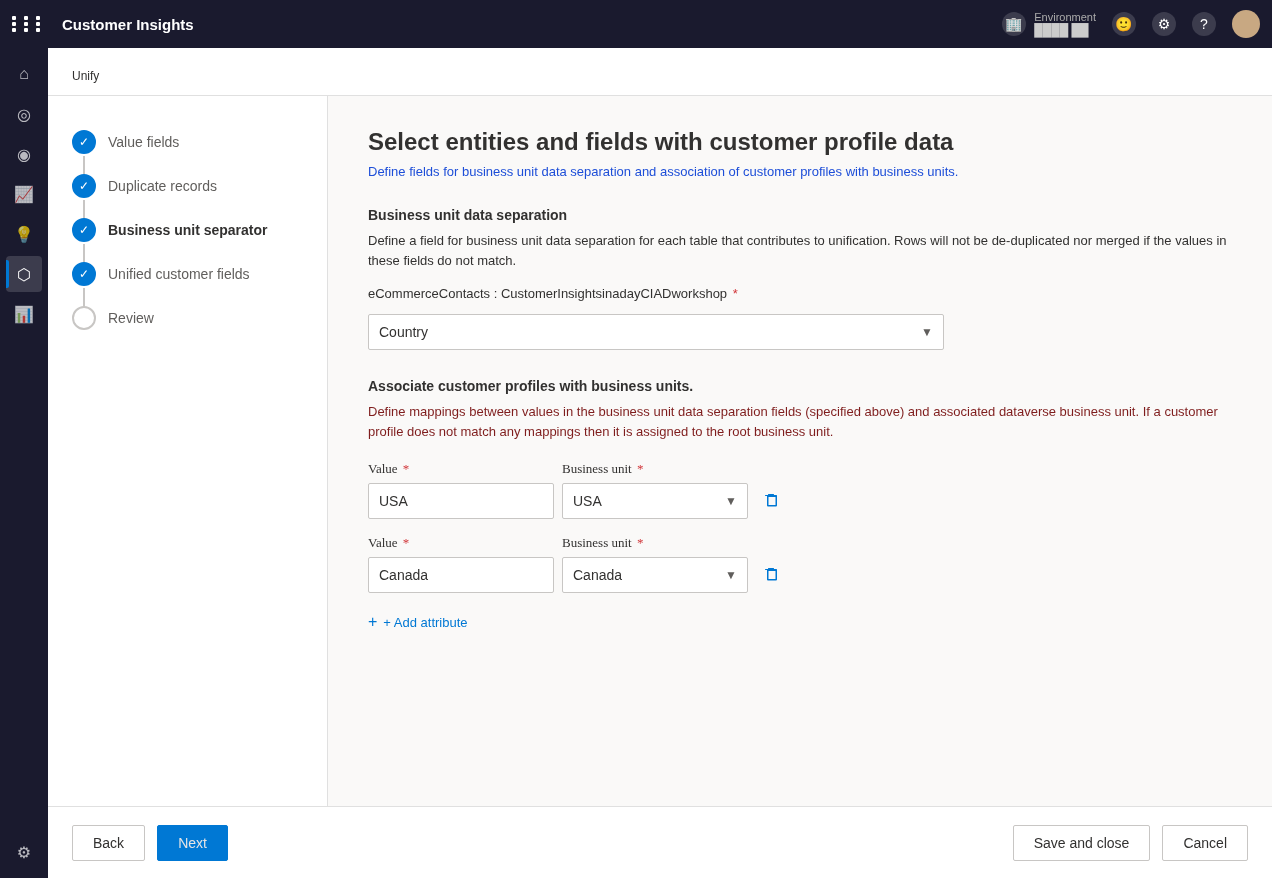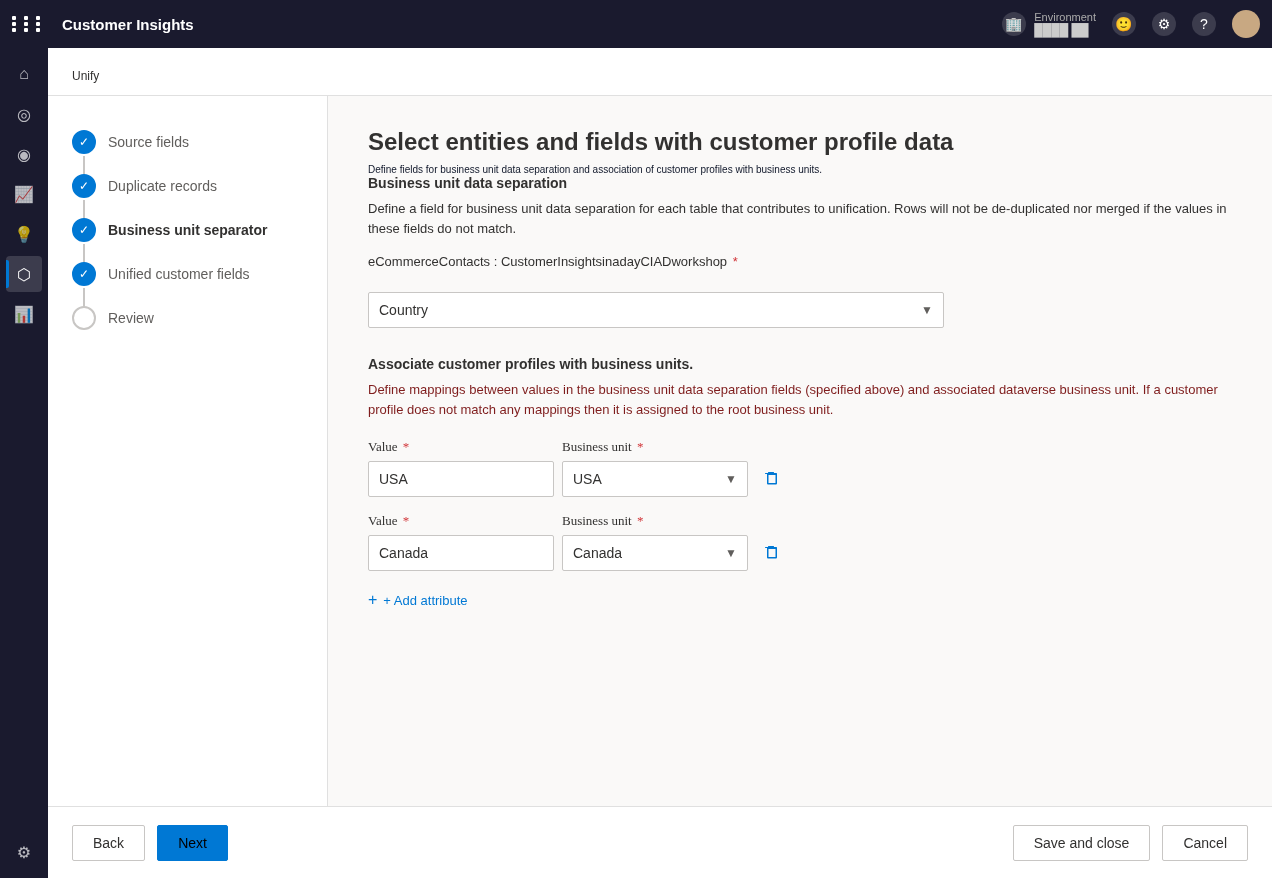--- a/index.html
+++ b/index.html
@@ -122,29 +122,29 @@
     .main-panel {
       flex: 1;
       overflow-y: auto;
       padding: 32px 40px;
       background: #faf9f8;
       display: flex;
       flex-direction: column;
     }
 
     .page-title { font-size: 24px; font-weight: 600; color: #323130; margin-bottom: 8px; }
-    .page-subtitle { font-size: 10px; color: #0f172a; }
+    .page-subtitle { font-size: 13px; color: #1d4ed8; margin-bottom: 28px; }
 
     .section-title { font-size: 14px; font-weight: 700; color: #323130; margin-bottom: 8px; }
     .section-desc { font-size: 13px; color: #323130; margin-bottom: 16px; line-height: 1.5; }
 
     .field-label {
       font-size: 13px;
       color: #323130;
-      margin-bottom: 23px;
+      margin-bottom: 13px;
     }
     .field-label .required { color: #d13438; margin-left: 2px; }
 
     .select-box {
       width: 576px;
       height: 36px;
       border: 1px solid #c8c6c4;
       border-radius: 2px;
       background: white;
       padding: 0 10px;
@@ -244,21 +244,21 @@
       font-size: 14px;
       cursor: pointer;
       font-weight: 400;
       border: 1px solid #c8c6c4;
       background: white;
       color: #323130;
       display: flex;
       align-items: center;
       justify-content: center;
     }
-    .btn.primary { background: #0078d4; border-color: #0078d4; color: #000000; }
+    .btn.primary { background: #0078d4; border-color: #0078d4; color: #e5e5e5; }
 
     .checkmark { font-size: 12px; }
 
     .active-sidebar-indicator {
       position: absolute;
       left: 0;
       top: 4px;
       bottom: 4px;
       width: 3px;
       background: #0078d4;
@@ -319,21 +319,21 @@
       <h1>Unify</h1>
     </div>
 
     <div class="step-main">
 
       <div class="steps-sidebar">
         <div class="step-item">
           <div class="step-circle completed">
             <span class="checkmark">✓</span>
           </div>
-          <span class="step-label muted">Source fields</span>
+          <span class="step-label muted">Value fields</span>
         </div>
         <div class="step-item">
           <div class="step-circle completed">
             <span class="checkmark">✓</span>
           </div>
           <span class="step-label muted">Duplicate records</span>
         </div>
         <div class="step-item">
           <div class="step-circle active">
             <span class="checkmark">✓</span>

